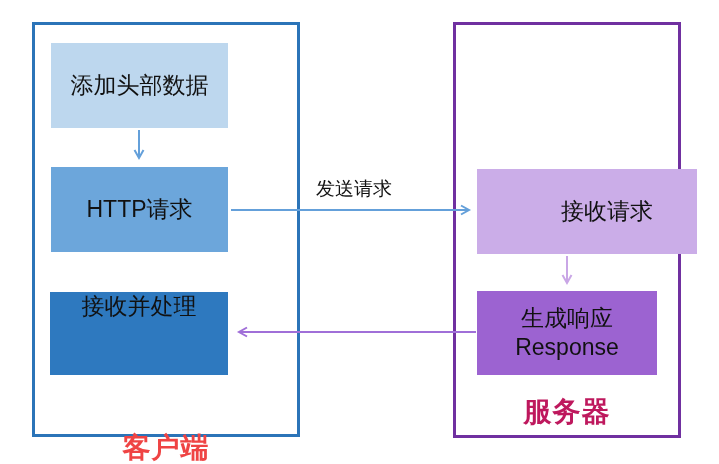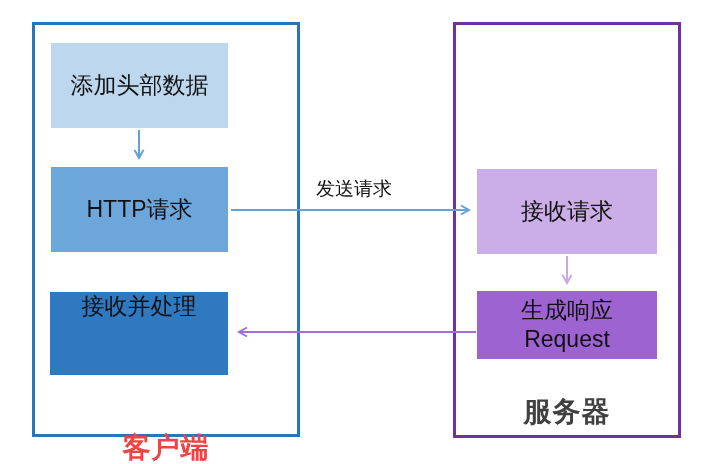--- a/index.html
+++ b/index.html
@@ -32,21 +32,21 @@
     text-align: center;
     font-size: 23px;
     line-height: 1.28;
     color: #111;
   }
   .flow-box.bold { font-weight: normal; }
   .box-add-header      { left: 16px; top: 18px;  width: 177px; height: 85px; }
   .box-http-request    { left: 16px; top: 142px; width: 177px; height: 85px; }
   .box-receive-process { left: 15px; top: 267px; width: 178px; height: 83px; justify-content: space-between; }
   .box-receive-request  { left: 21px; top: 144px; width: 180px; height: 85px; }
-  .box-generate-response{ left: 21px; top: 266px; width: 180px; height: 68px; }
+  .box-generate-response{ left: 21px; top: 266px; width: 180px; height: 84px; }
   .panel-label {
     position: absolute;
     left: 0; right: 0;
     top: 368px;
     text-align: center;
     font-size: 28px;
     font-weight: bold;
     letter-spacing: 1px;
   }
   .arrow-label {
@@ -83,30 +83,30 @@
 
     <div class="flow-box box-receive-process" style="background-color: rgb(46, 121, 191); color: rgb(17, 17, 17);">
       <span>接收并处理</span>
     </div>
 
     <div class="panel-label" style="color: #ef4444; margin-top: 36px;">客户端</div>
   </div>
 
   <div class="panel panel-server" style="border-color: rgb(112, 48, 160);">
 
-    <div class="flow-box box-receive-request" style="background-color: rgb(203, 173, 232); color: rgb(17, 17, 17);">
+    <div class="flow-box box-receive-request" style="background-color: rgb(203, 173, 232); color: rgb(17, 17, 17); padding-left: 40px;">
       <span>接收请求</span>
     </div>
 
     <div class="flow-box bold box-generate-response" style="background-color: rgb(156, 99, 209); color: rgb(17, 17, 17);">
       <span>生成响应</span>
-      <span>Request</span>
+      <span>Response</span>
     </div>
 
-    <div class="panel-label" style="color: #404040;">服务器</div>
+    <div class="panel-label" style="color: #be185d;">服务器</div>
   </div>
 
   <svg class="overlay" viewBox="0 0 719 464" xmlns="http://www.w3.org/2000/svg">
     <defs>
       <marker id="head-blue" markerUnits="userSpaceOnUse" markerWidth="14" markerHeight="14" refX="10" refY="6" orient="auto">
         <path d="M2,1.5 L10,6 L2,10.5" fill="none" stroke-width="2" style="stroke: rgb(100, 160, 218);"></path>
       </marker>
       <marker id="head-light-purple" markerUnits="userSpaceOnUse" markerWidth="14" markerHeight="14" refX="10" refY="6" orient="auto">
         <path d="M2,1.5 L10,6 L2,10.5" fill="none" stroke-width="2" style="stroke: rgb(201, 166, 230);"></path>
       </marker>

